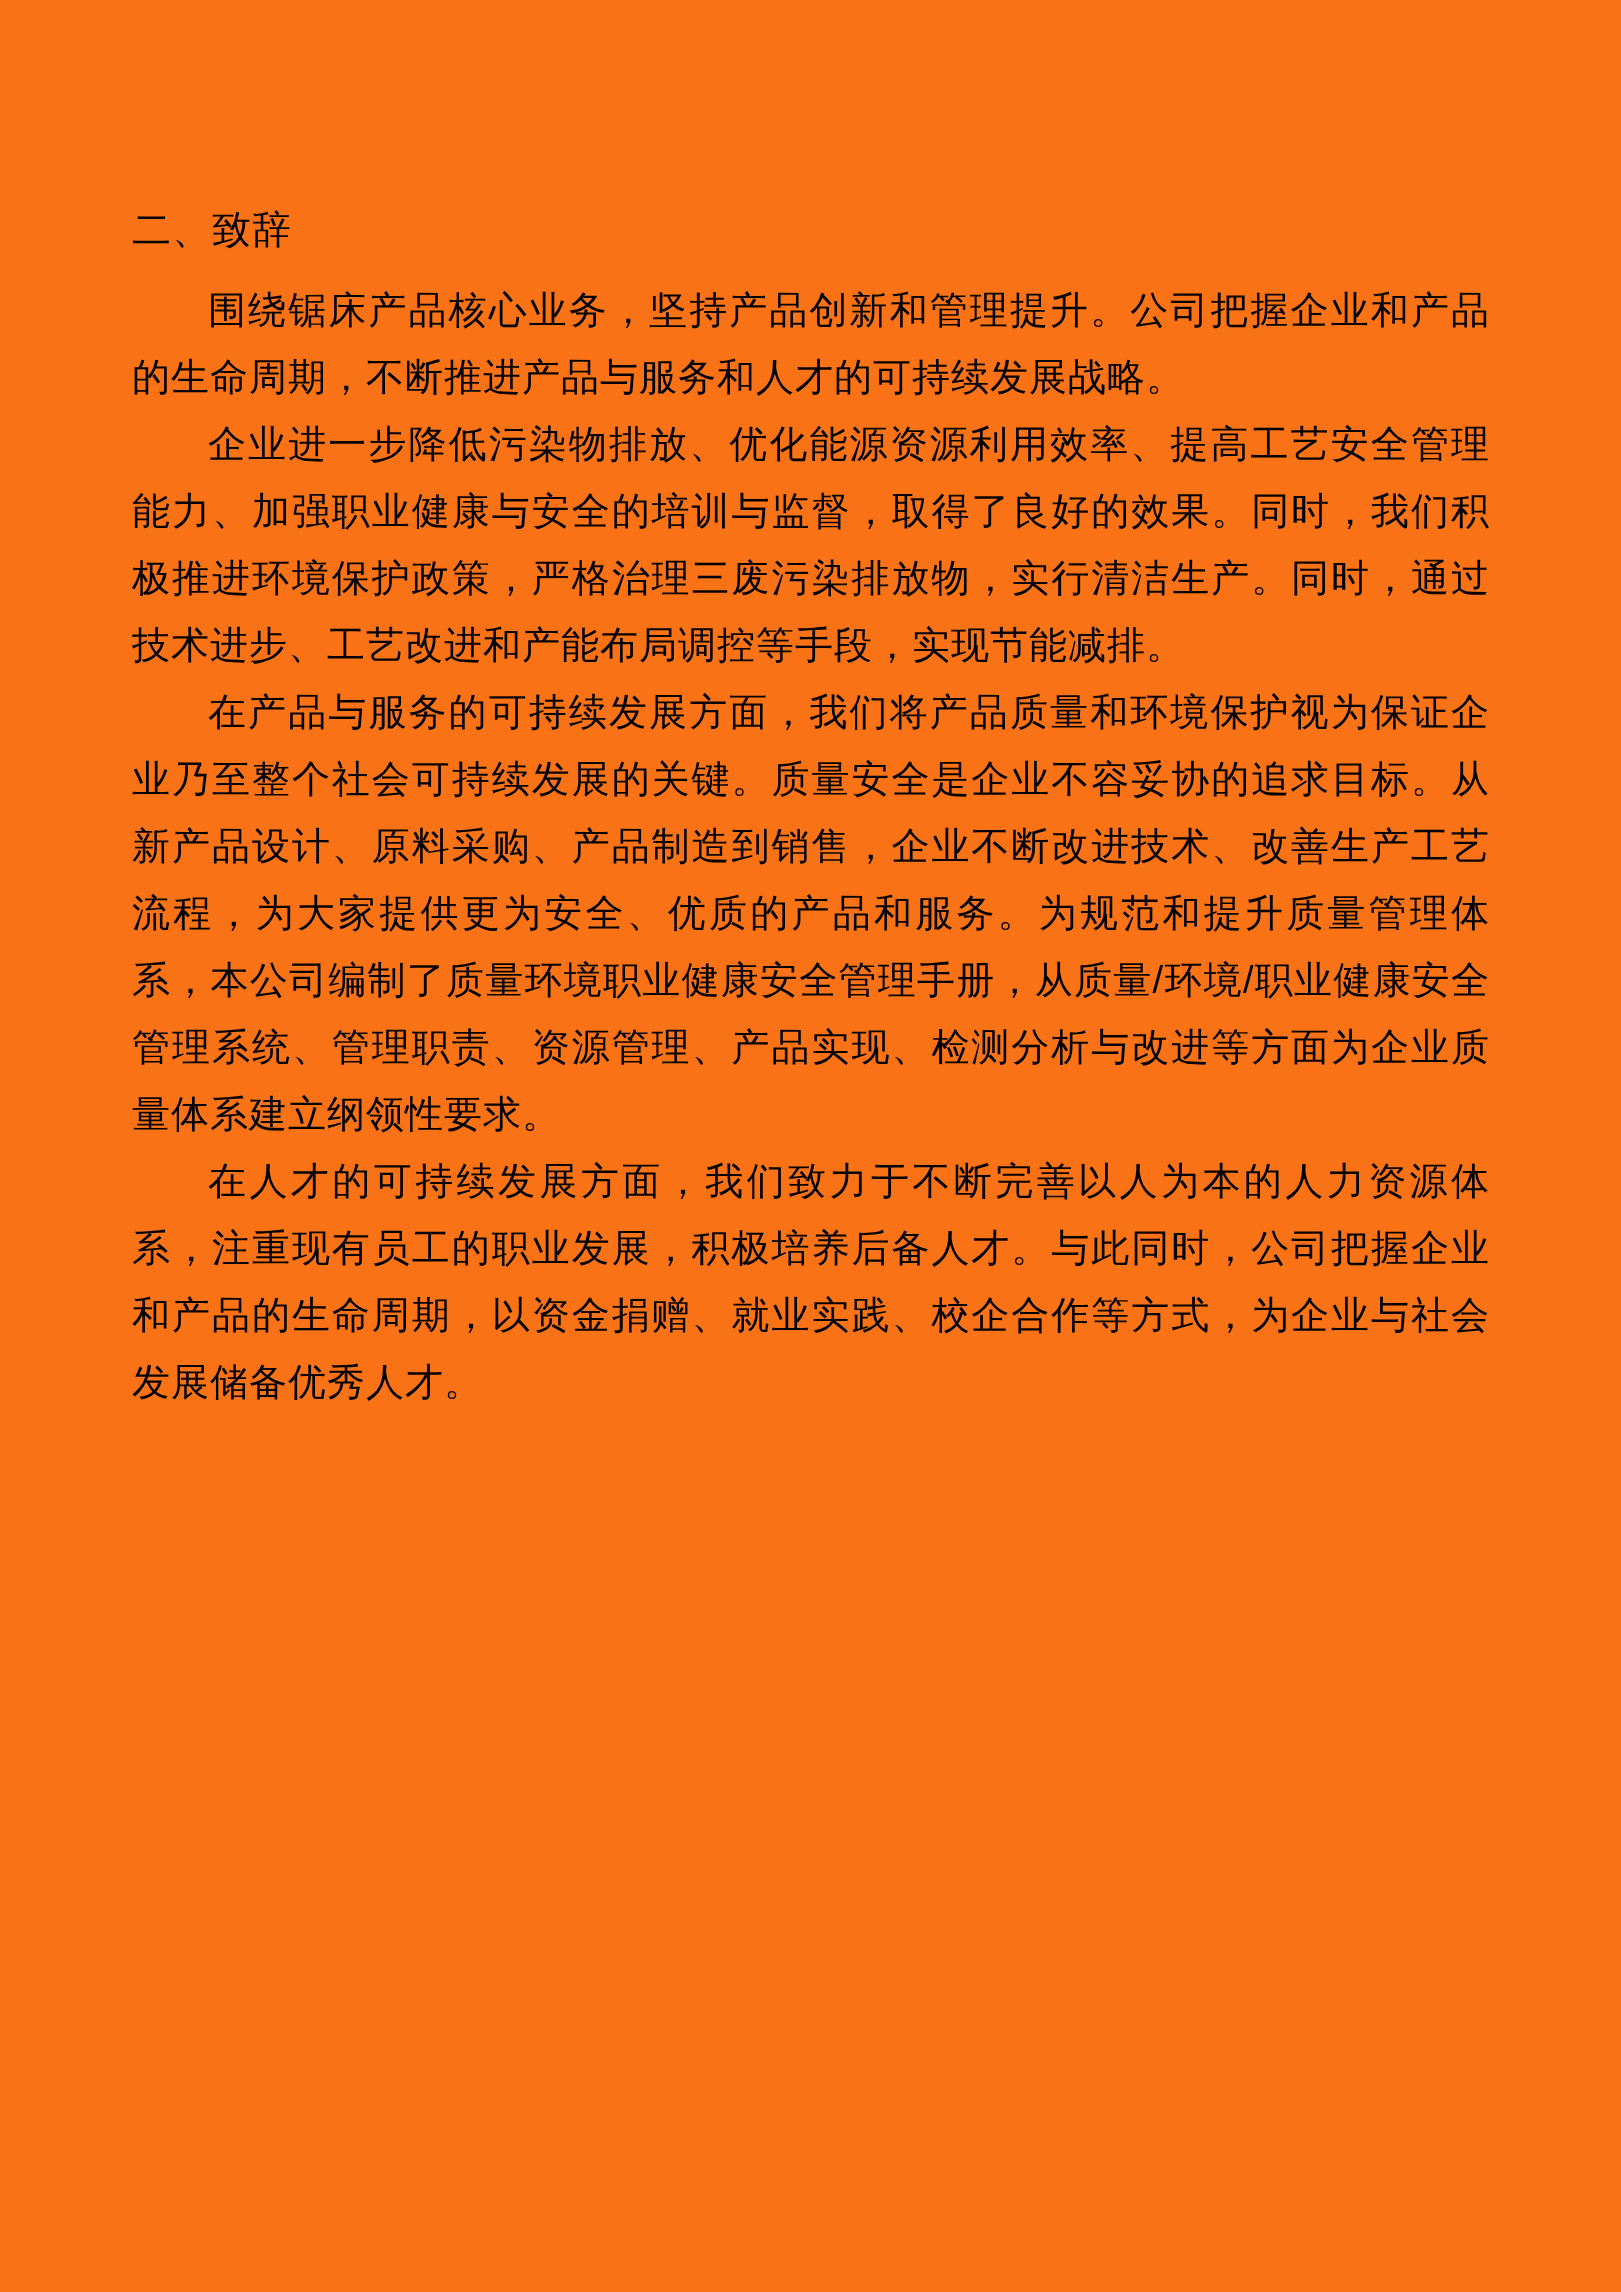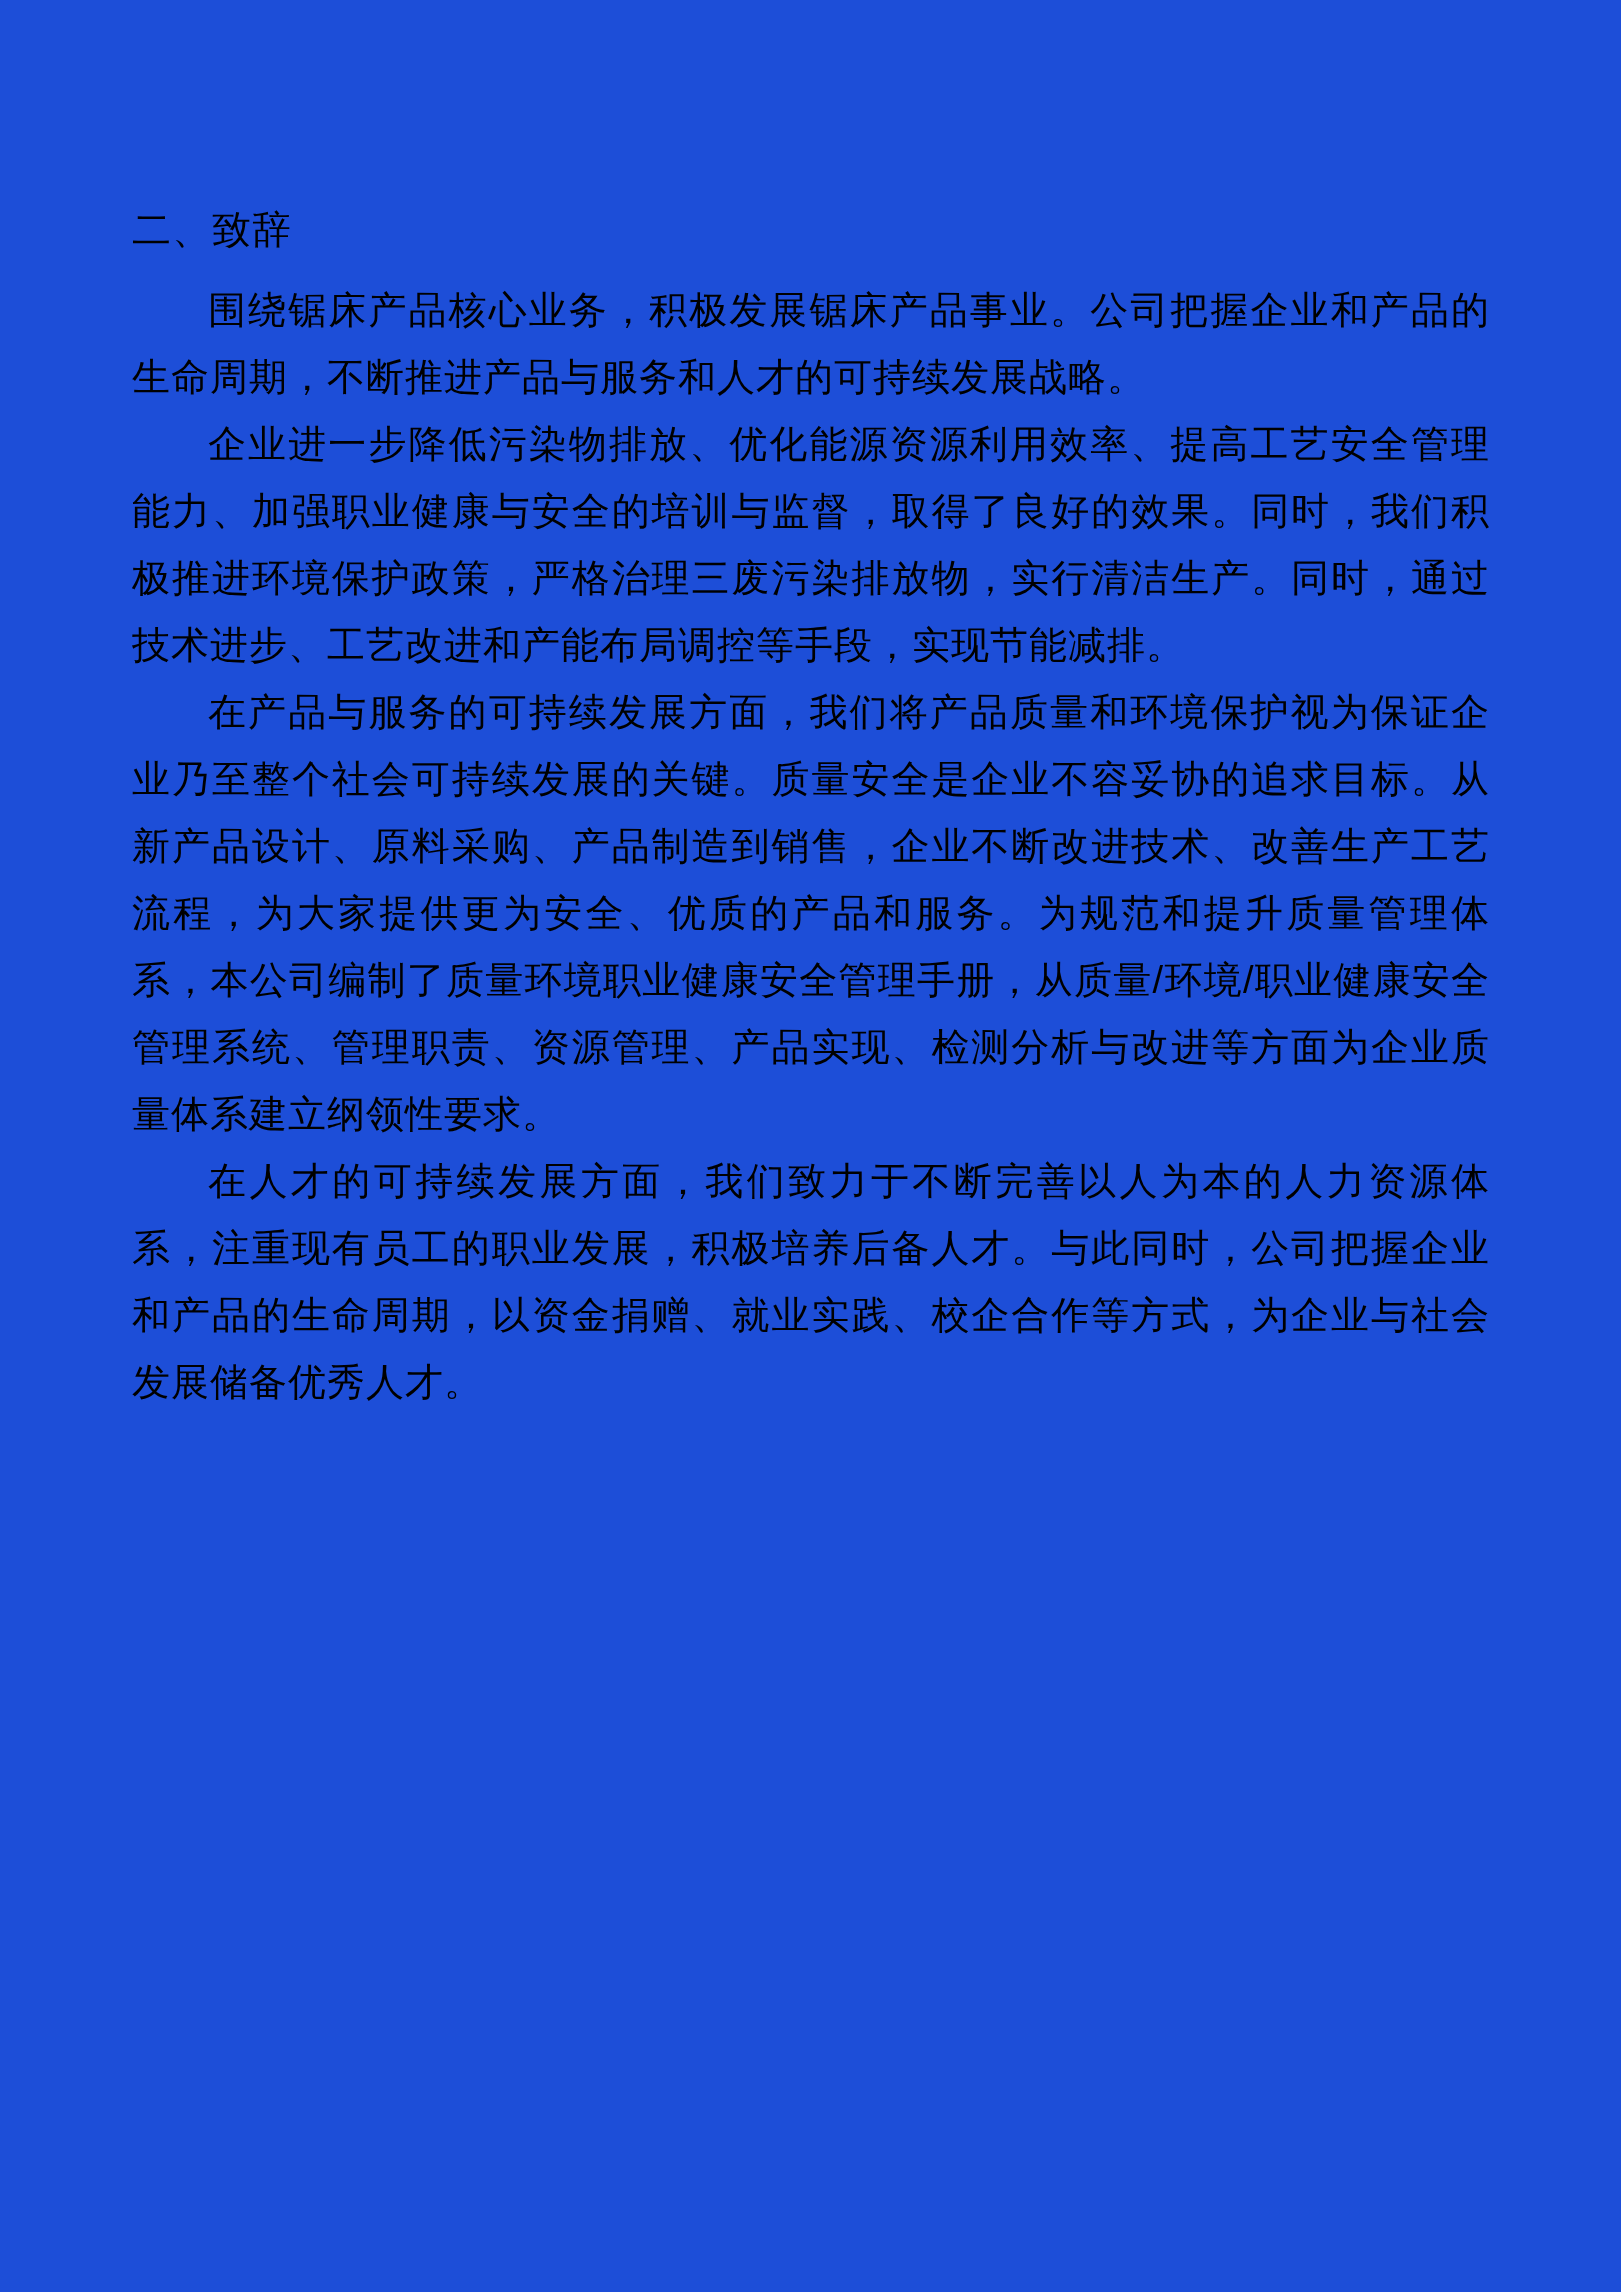--- a/index.html
+++ b/index.html
@@ -4,21 +4,21 @@
 <style>
   html, body {
     margin: 0;
     padding: 0;
     background: #ffffff;
   }
   .page {
     position: relative;
     width: 1621px;
     height: 2293px;
-    background: #1d4ed8;
+    background: #f97316;
     box-sizing: border-box;
     padding: 196px 131px 0 132px;
     font-family: "Liberation Sans", "DejaVu Sans", sans-serif;
     color: #000000;
     overflow: hidden;
   }
   .doc-heading {
     font-size: 39px;
     font-weight: normal;
     line-height: 67px;
@@ -34,18 +34,18 @@
     letter-spacing: 1px;
     word-break: break-all;
   }
 </style>
 </head>
 <body>
 
 <div class="page">
   <h2 class="doc-heading">二、致辞</h2>
 
-  <p class="doc-para">围绕锯床产品核心业务，积极发展锯床产品事业。公司把握企业和产品的生命周期，不断推进产品与服务和人才的可持续发展战略。</p>
+  <p class="doc-para">围绕锯床产品核心业务，坚持产品创新和管理提升。公司把握企业和产品的生命周期，不断推进产品与服务和人才的可持续发展战略。</p>
   <p class="doc-para">企业进一步降低污染物排放、优化能源资源利用效率、提高工艺安全管理能力、加强职业健康与安全的培训与监督，取得了良好的效果。同时，我们积极推进环境保护政策，严格治理三废污染排放物，实行清洁生产。同时，通过技术进步、工艺改进和产能布局调控等手段，实现节能减排。</p>
   <p class="doc-para">在产品与服务的可持续发展方面，我们将产品质量和环境保护视为保证企业乃至整个社会可持续发展的关键。质量安全是企业不容妥协的追求目标。从新产品设计、原料采购、产品制造到销售，企业不断改进技术、改善生产工艺流程，为大家提供更为安全、优质的产品和服务。为规范和提升质量管理体系，本公司编制了质量环境职业健康安全管理手册，从质量/环境/职业健康安全管理系统、管理职责、资源管理、产品实现、检测分析与改进等方面为企业质量体系建立纲领性要求。</p>
   <p class="doc-para">在人才的可持续发展方面，我们致力于不断完善以人为本的人力资源体系，注重现有员工的职业发展，积极培养后备人才。与此同时，公司把握企业和产品的生命周期，以资金捐赠、就业实践、校企合作等方式，为企业与社会发展储备优秀人才。</p>
 </div>
 
 
 </body></html>

